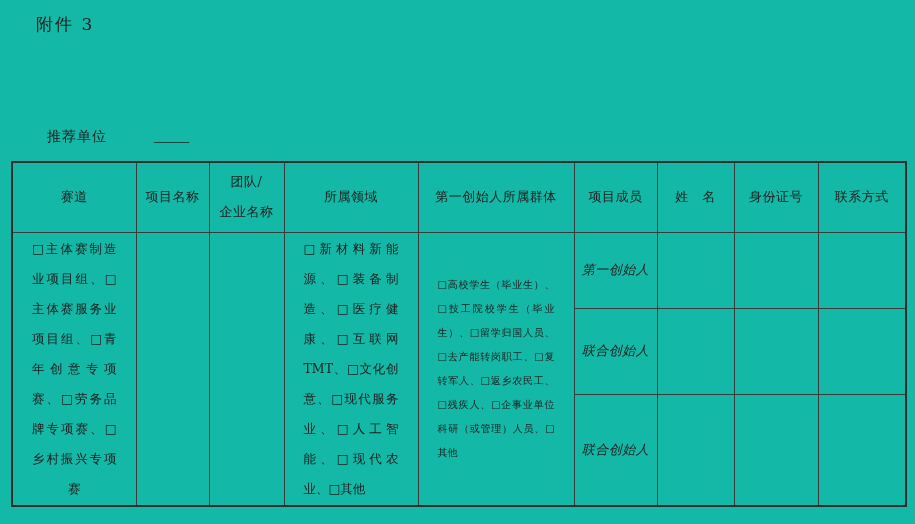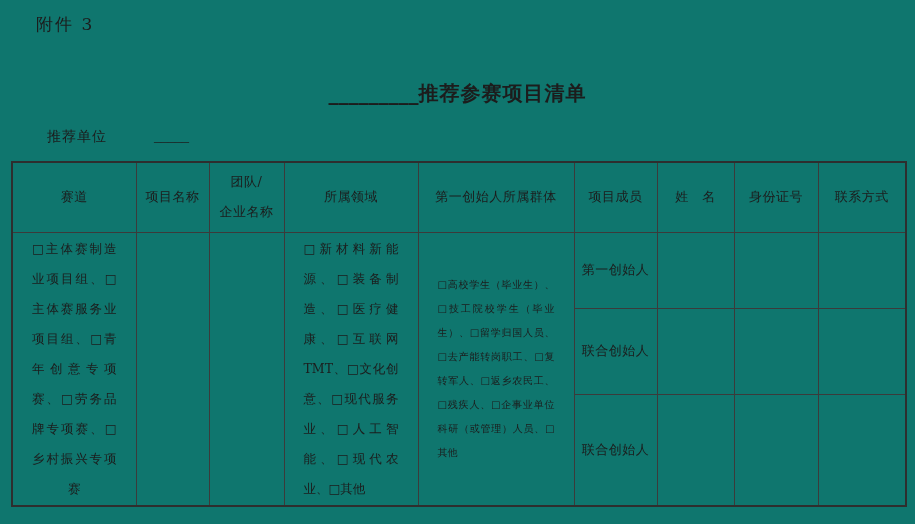--- a/index.html
+++ b/index.html
@@ -1,21 +1,21 @@
 <!DOCTYPE html>
 <html><head>
 <meta charset="utf-8">
 <style>
   * { margin: 0; padding: 0; box-sizing: border-box; }
   html, body { background: #e8e8e8; }
   .page {
     position: relative;
     width: 915px;
     height: 524px;
-    background: #0f766e;
+    background: #14b8a6;
     font-family: "DejaVu Serif", "Liberation Serif", serif;
     color: #1c1c1c;
     overflow: hidden;
   }
   .attachment {
     position: absolute;
     left: 36px;
     top: 13px;
     font-size: 17px;
     letter-spacing: 2px;
@@ -87,30 +87,30 @@
     -moz-text-align-last: center;
   }
   td.options-founder {
     padding: 0 19px;
     font-size: 10px;
   }
   td.member {
     font-size: 13px;
     text-align: center;
     letter-spacing: 0.5px;
+    font-style: italic;
   }
 </style>
 </head>
 <body>
 
 <div class="page">
 
   <div class="attachment">附件 3</div>
 
-  <div class="title-row"><span class="title-blank">_________</span><span class="title-text">推荐参赛项目清单</span></div>
 
   <div class="unit-row">
     <span>推荐单位</span><span class="unit-blank">_____</span>
   </div>
 
   <table class="form-table">
     <colgroup>
       <col style="width:124px">
       <col style="width:73px">
       <col style="width:75px">

